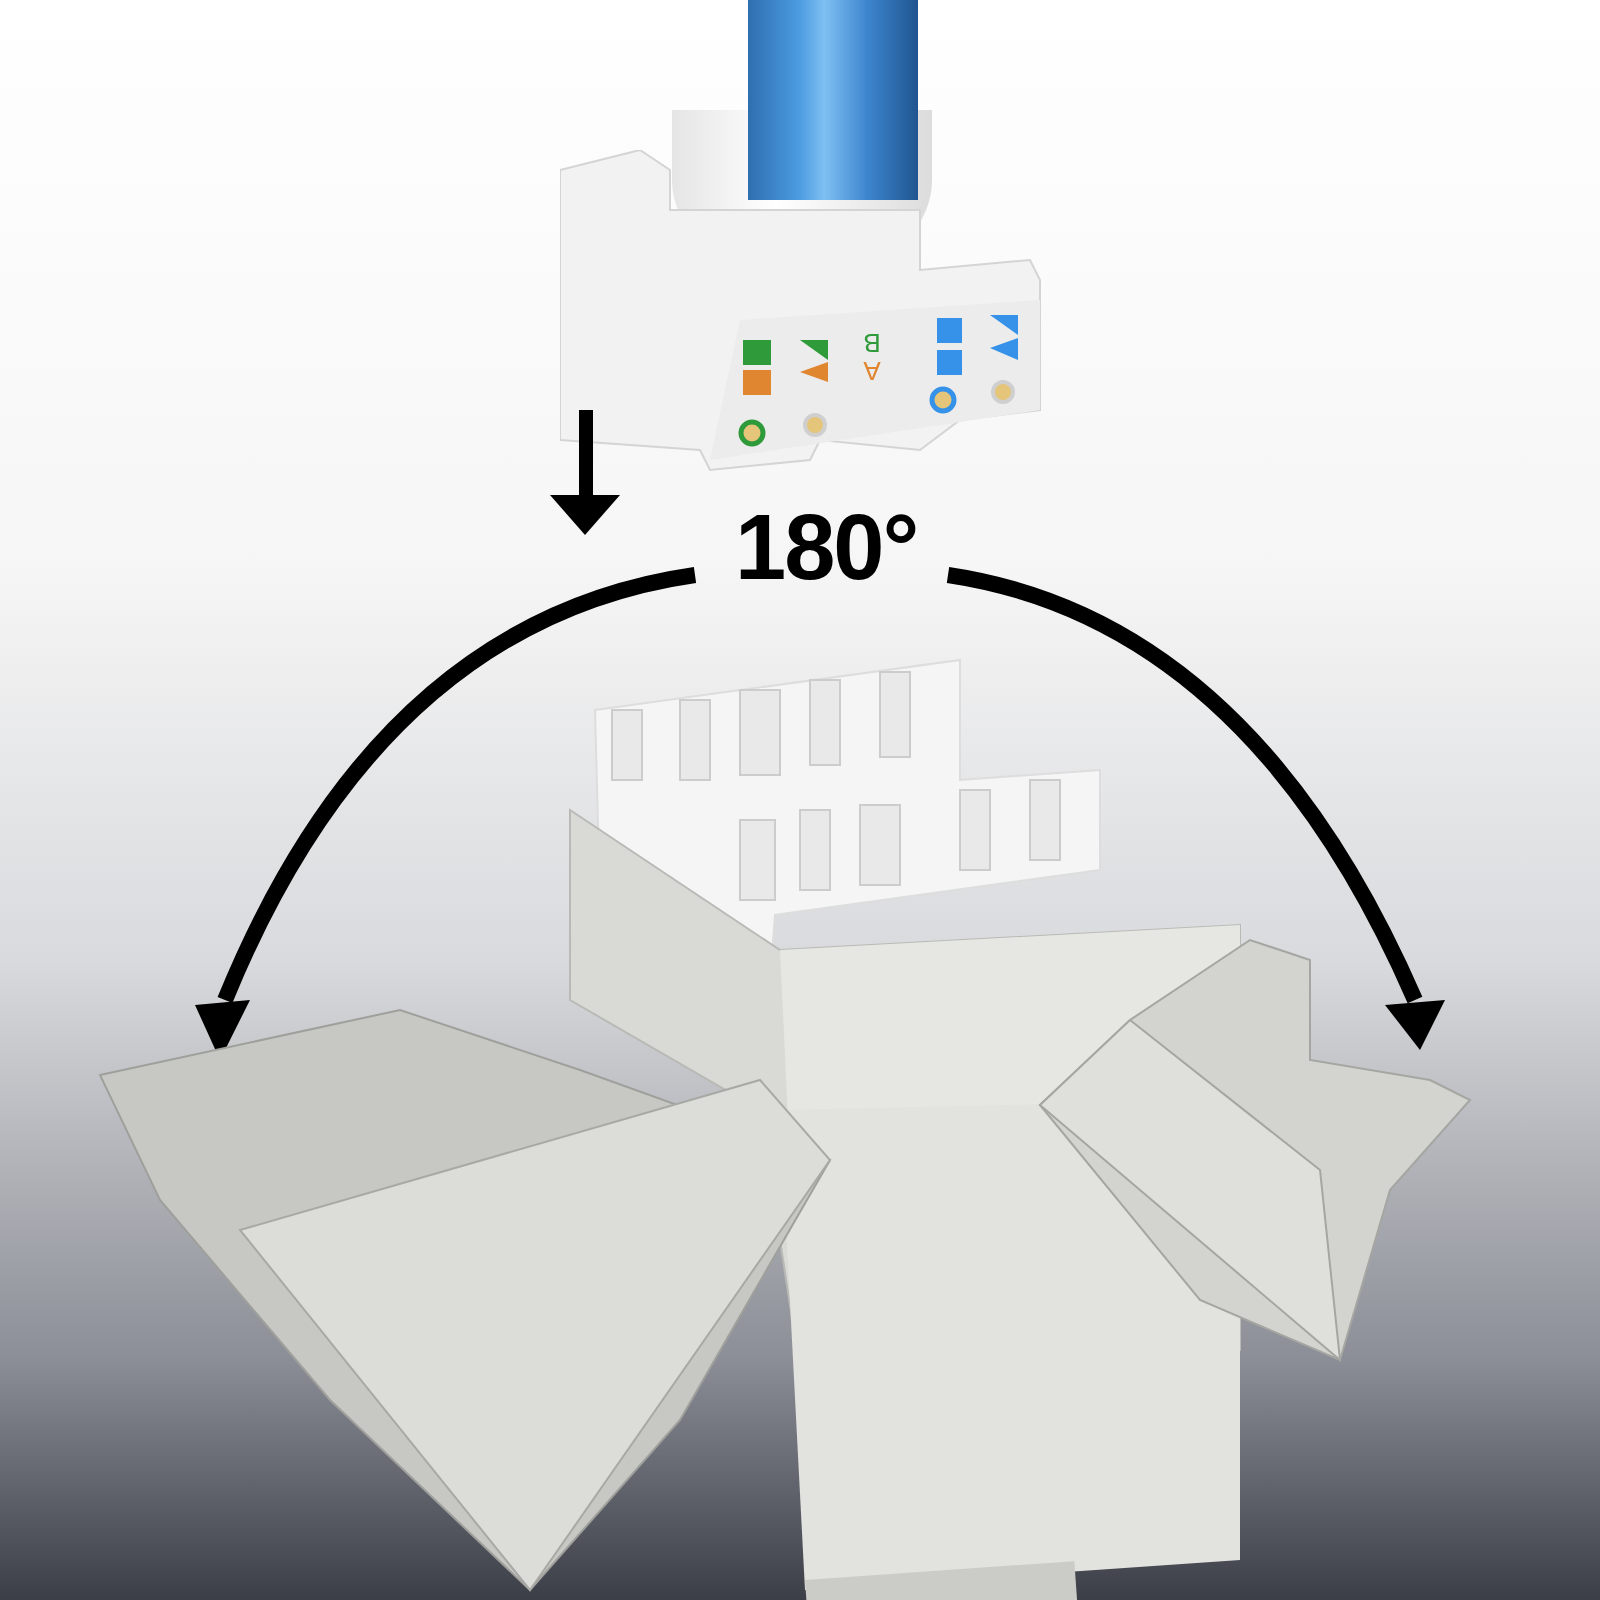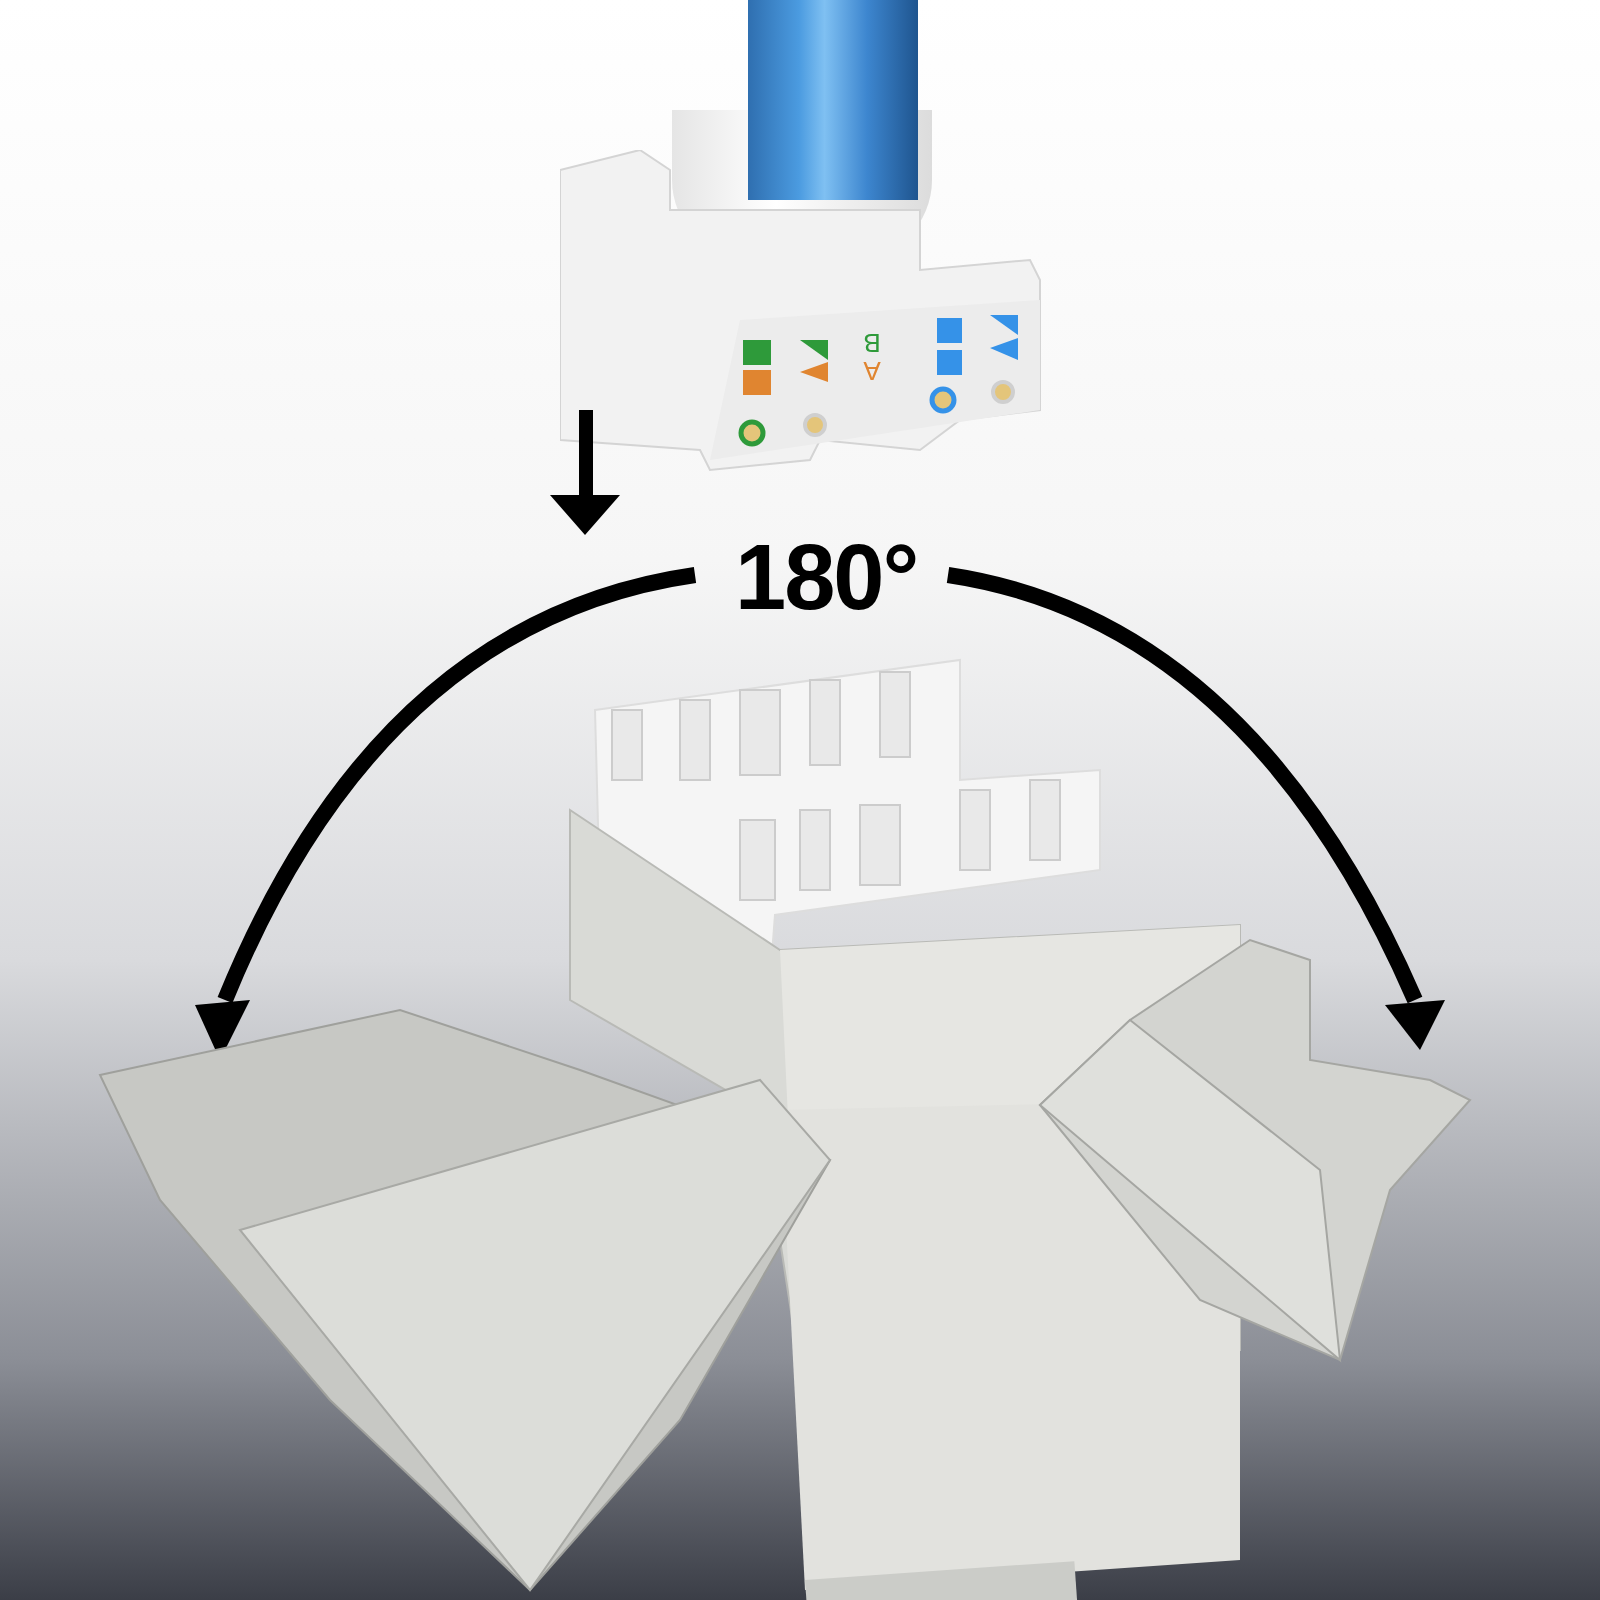--- a/index.html
+++ b/index.html
@@ -1,20 +1,20 @@
 <!DOCTYPE html>
 <html><head>
 <meta charset="utf-8">
 <style>
   html,body{margin:0;padding:0;}
   body{width:1600px;height:1600px;overflow:hidden;position:relative;
     background:linear-gradient(180deg,#ffffff 0%,#f6f6f6 35%,#d9dadd 60%,#8b8e96 85%,#3b3e47 100%);
     font-family:"Liberation Sans",sans-serif;}
   .abs{position:absolute;}
-  .degree-label{left:735px;top:525px;font-size:92px;font-weight:bold;color:#000;letter-spacing:-2px;text-align:center;}
+  .degree-label{left:735px;top:495px;font-size:92px;font-weight:bold;color:#000;letter-spacing:-2px;text-align:center;}
   .cable{left:748px;top:0;width:170px;height:200px;
     background:linear-gradient(90deg,#2f6fb0 0%,#4b9be0 30%,#7fc0f2 45%,#3d86cf 70%,#1f558f 100%);}
   .collar{left:672px;top:110px;width:260px;height:150px;border-radius:0 0 80px 80px;
     background:linear-gradient(90deg,#e5e5e5,#ffffff 40%,#dcdcdc);}
   .plug{left:560px;top:150px;width:500px;height:330px;}
 </style>
 </head>
 <body>
 
 <div class="abs collar"></div>

